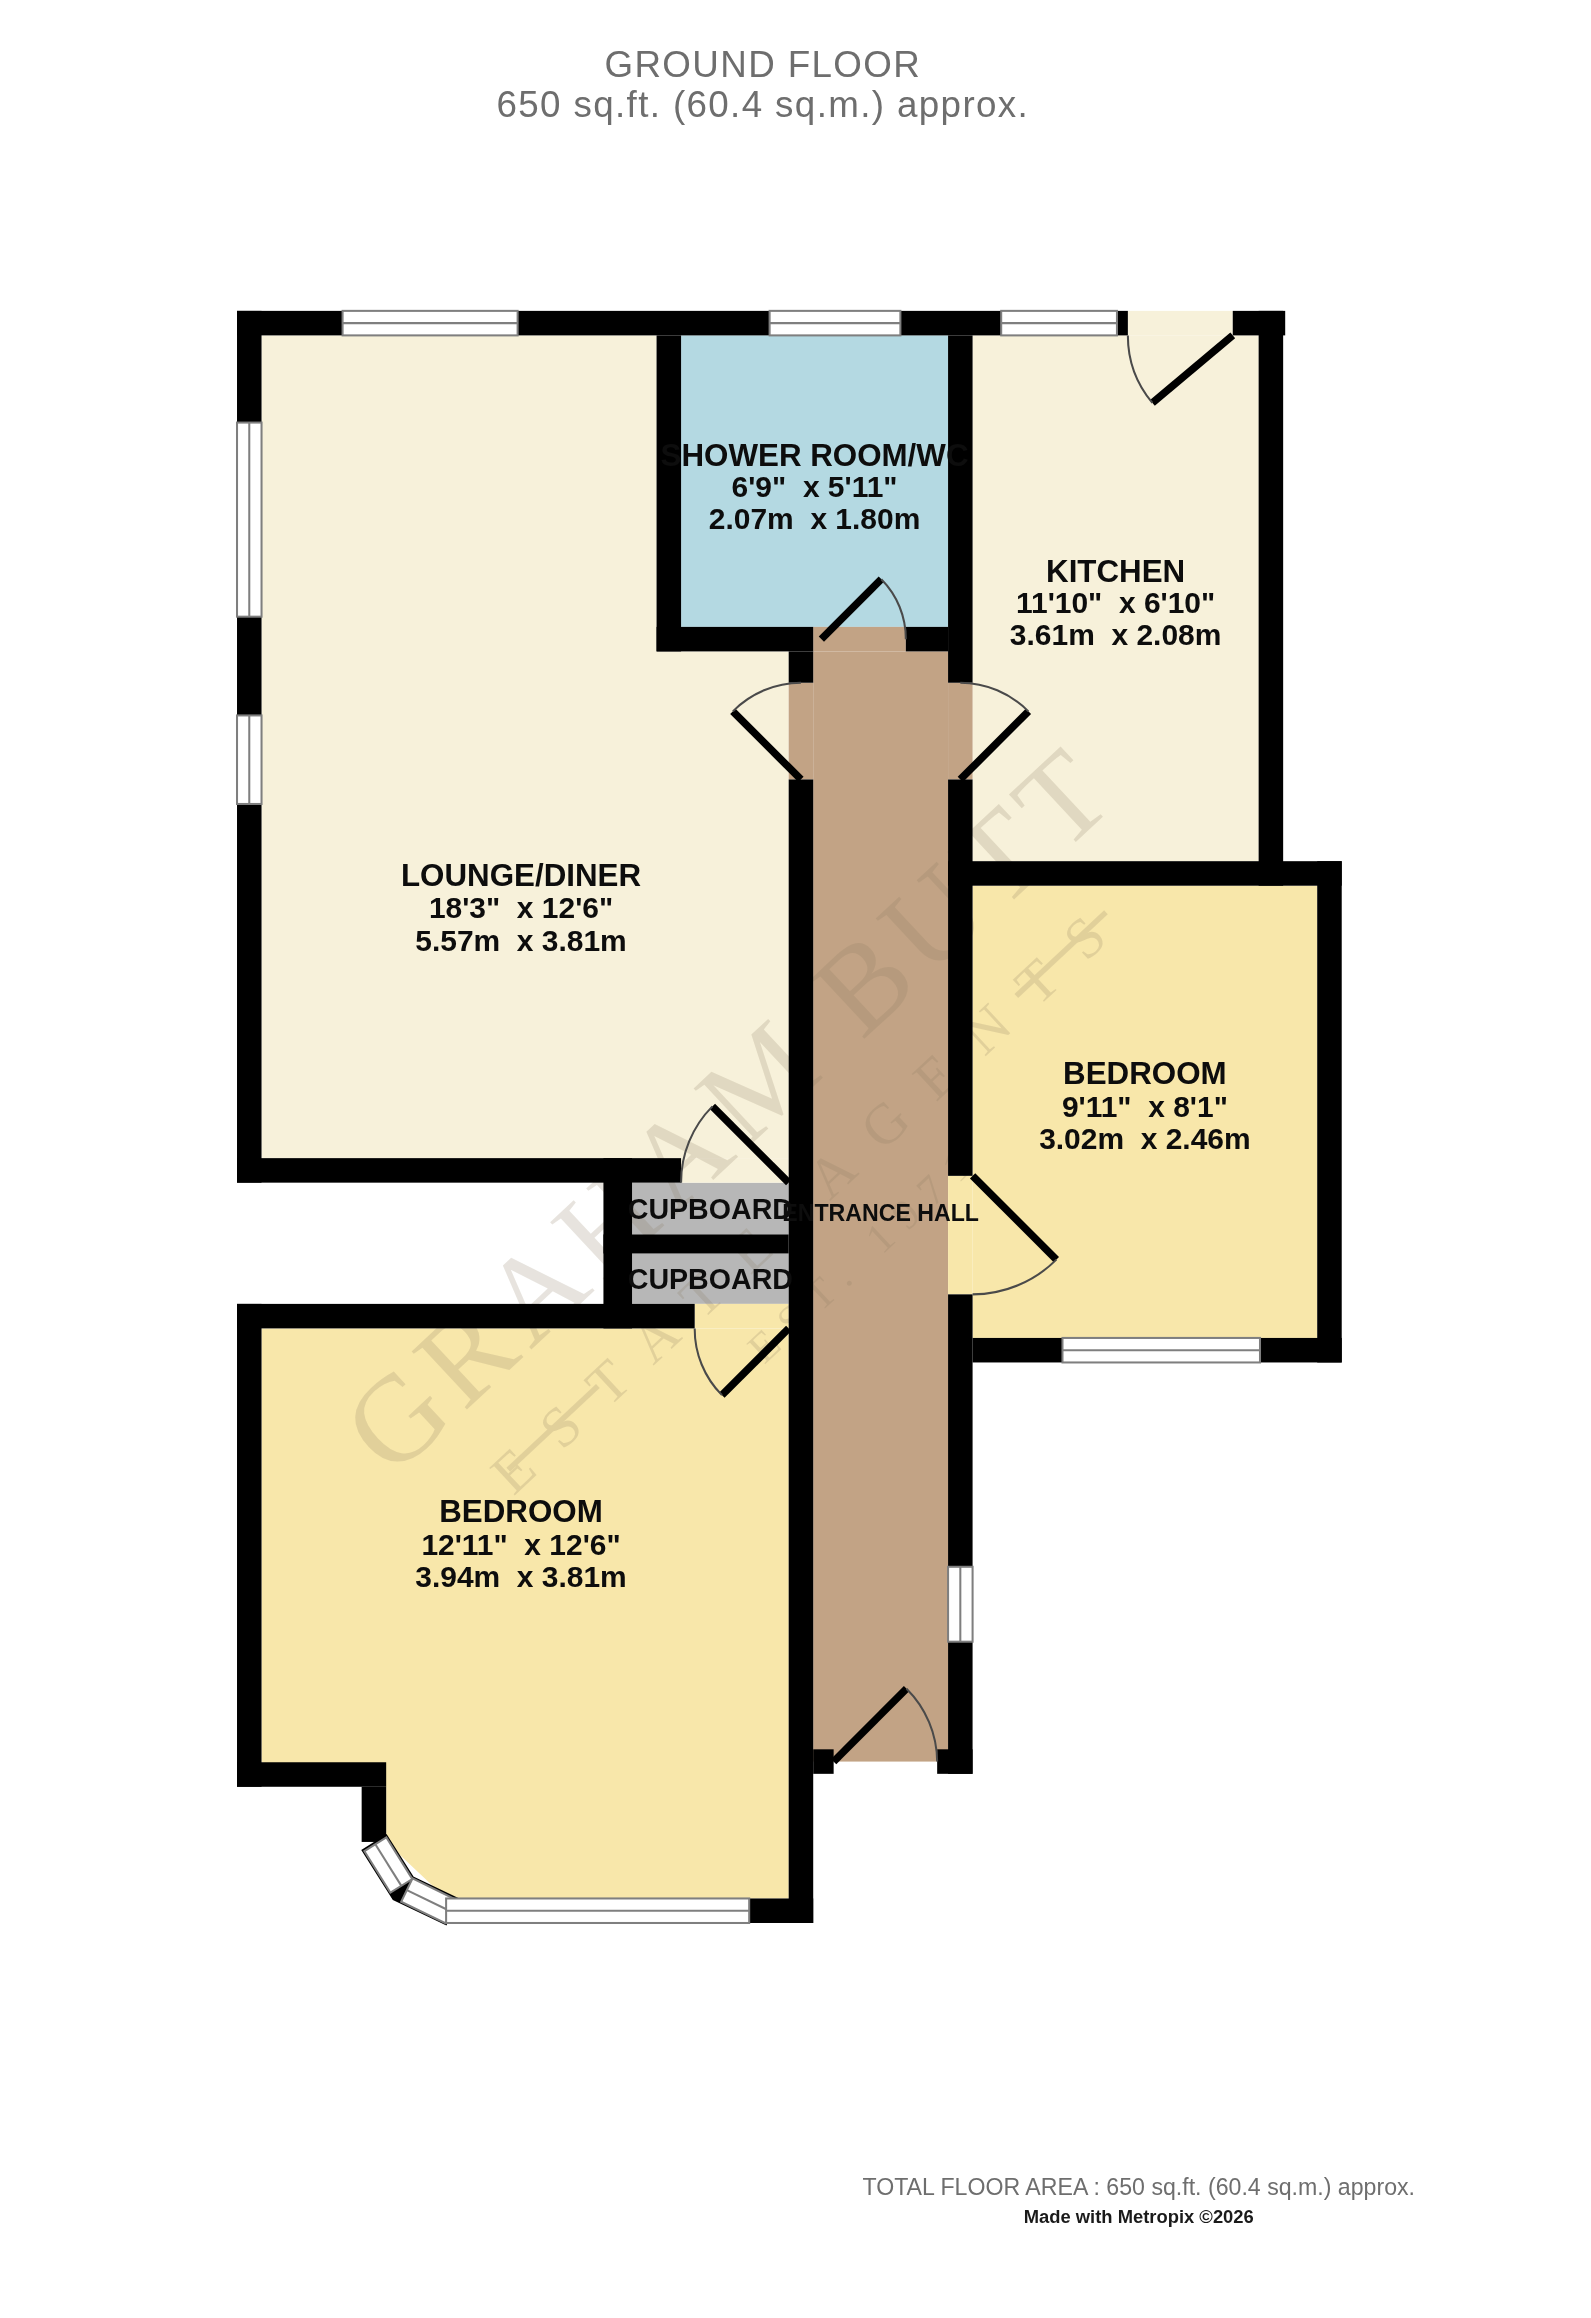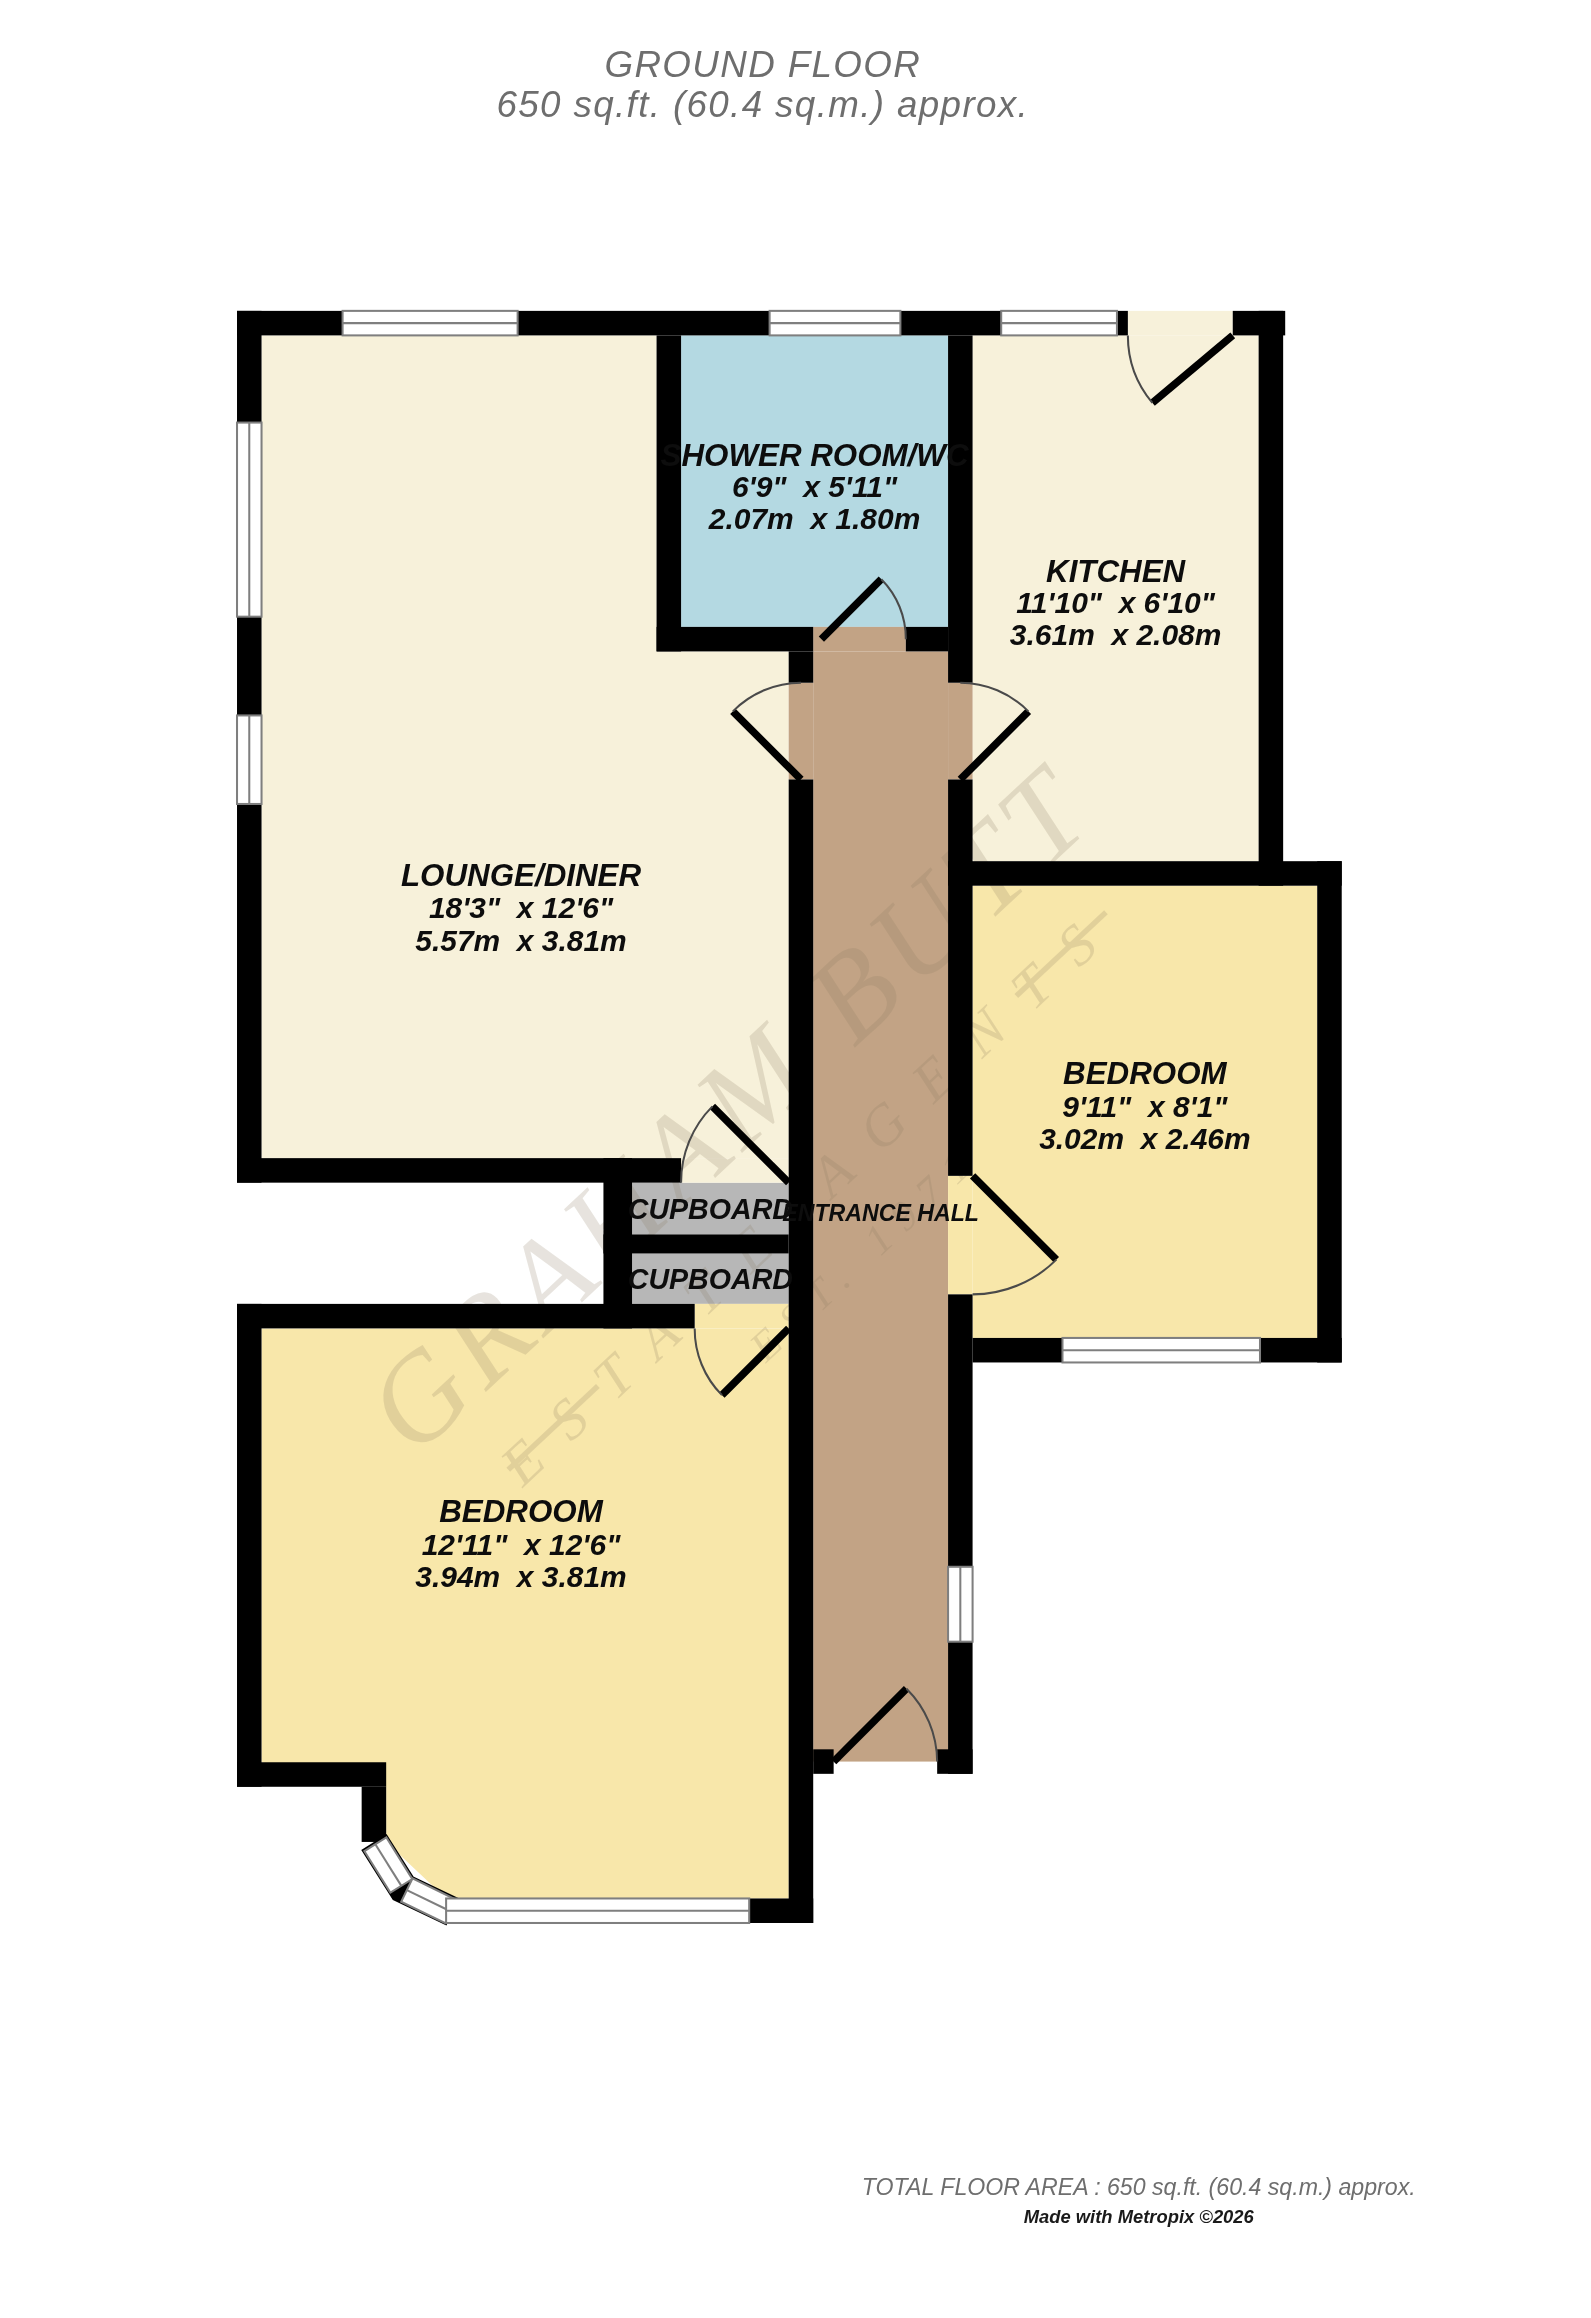--- a/index.html
+++ b/index.html
@@ -1,16 +1,16 @@
 <!DOCTYPE html>
 <html style="font-size:11px"><head>
 <meta charset="utf-8">
 <style>
   html,body{margin:0;padding:0;background:#ffffff;}
-  .page{position:relative;width:1591px;height:2319px;background:#ffffff;overflow:hidden;font-style:italic;}
+  .page{position:relative;width:1591px;height:2319px;background:#ffffff;overflow:hidden;}
   svg{display:block;}
   svg text{font-family:"Liberation Sans",sans-serif;white-space:pre;}
   .hdr{fill:#6e6e6e;font-size:54px;letter-spacing:2px;}
   .room-label{fill:#0d0d0d;font-weight:bold;text-anchor:middle;}
   .room-name{font-size:46px;}
   .room-dim{font-size:44px;}
   .small-label{fill:#0d0d0d;font-weight:bold;text-anchor:middle;}
   .wall{fill:#000000;}
   .win{fill:#ffffff;stroke:#7f7f7f;stroke-width:3;}
   .winline{stroke:#7f7f7f;stroke-width:3;}

